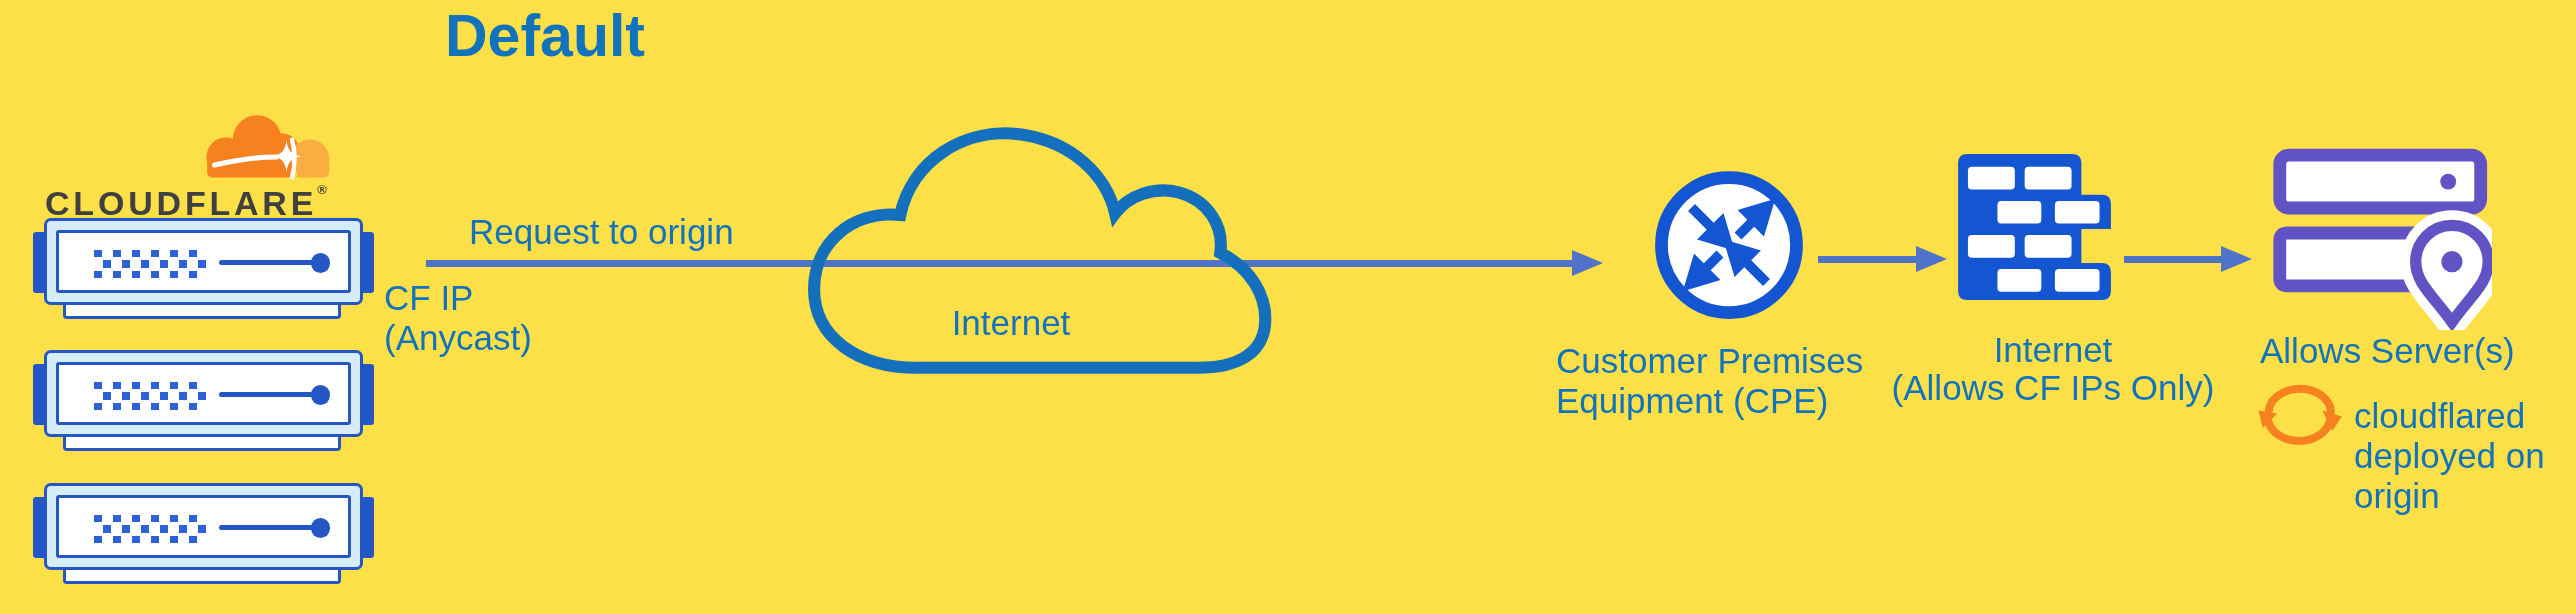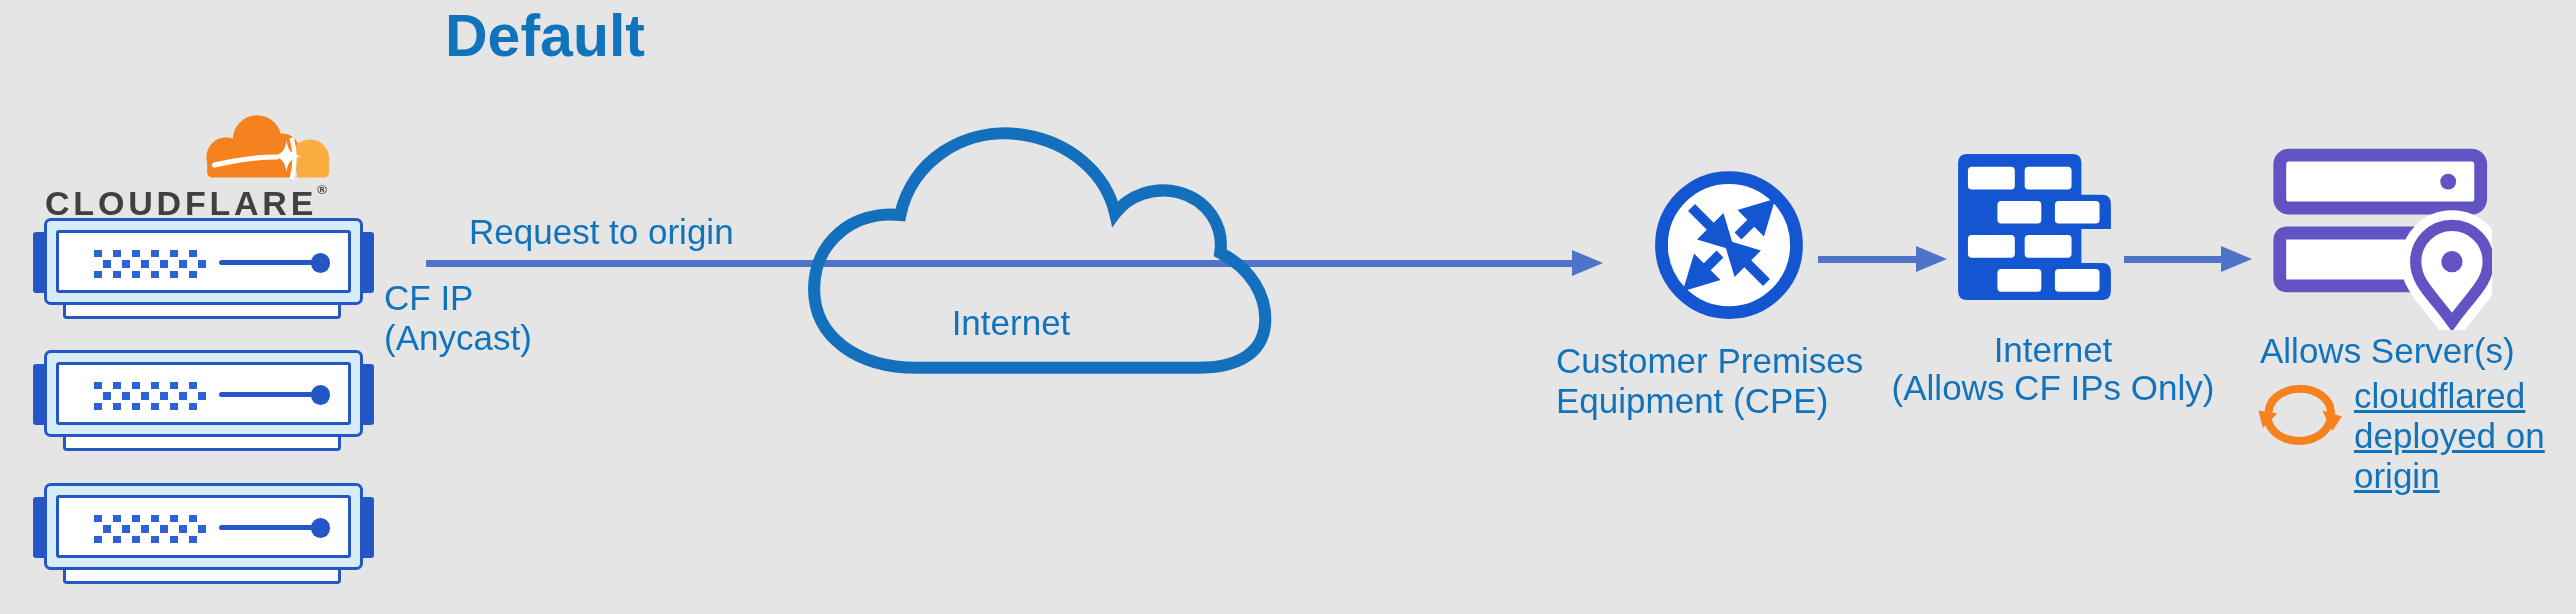--- a/index.html
+++ b/index.html
@@ -10,21 +10,21 @@
     --server-dot:#2c62d6;
     --server-fill:#d6ecf6;
     --cloud-stroke:#1470bd;
     --purple:#6153c4;
     --orange:#f6821f;
     --orange-light:#fbad41;
     --wordmark:#404041;
   }
   html,body{margin:0;padding:0;background:#fff;}
   #stage{
-    position:relative;width:2576px;height:614px;background:#e5e5e5;
+    position:relative;width:2576px;height:614px;background:#fde047;
     font-family:"Liberation Sans",sans-serif;overflow:hidden;
   }
   .abs{position:absolute;}
   .blue-label{color:var(--label-blue);font-size:35px;line-height:40px;font-weight:400;}
   #title{left:445px;top:1.5px;font-size:59px;font-weight:700;color:var(--label-blue);}
   
   #cf-logo-cloud{left:189px;top:110px;}
   #cf-wordmark{left:45px;top:182px;font-size:34px;font-weight:700;letter-spacing:3.8px;color:var(--wordmark);white-space:nowrap;}
   #cf-wordmark .reg{font-size:13px;vertical-align:21px;letter-spacing:0;}
   
@@ -48,21 +48,21 @@
   .arrow{position:absolute;height:6.8px;background:var(--arrow-blue);}
   .arrow .head{position:absolute;right:-31px;top:50%;transform:translateY(-50%);width:0;height:0;
     border-left:31px solid var(--arrow-blue);border-top:13px solid transparent;border-bottom:13px solid transparent;}
   
   #lbl-request{left:469px;top:212px;text-align:center;}
   #lbl-cfip{left:384px;top:278px;}
   #lbl-internet{left:852px;top:303px;width:318px;text-align:center;}
   #lbl-cpe{left:1556px;top:341px;}
   #lbl-firewall{left:1877px;top:331px;width:352px;text-align:center;line-height:38px;}
   #lbl-origin{left:2260px;top:331px;}
-  #lbl-cloudflared{left:2354px;top:376px;text-decoration:underline;}
+  #lbl-cloudflared{left:2354px;top:396px;}
 </style>
 </head>
 <body>
 
 <div id="stage">
 
   <div id="title" class="abs">Default</div>
 
   <div>
     <svg id="cf-logo-cloud" class="abs" width="148" height="72" viewBox="0 0 200 98">

